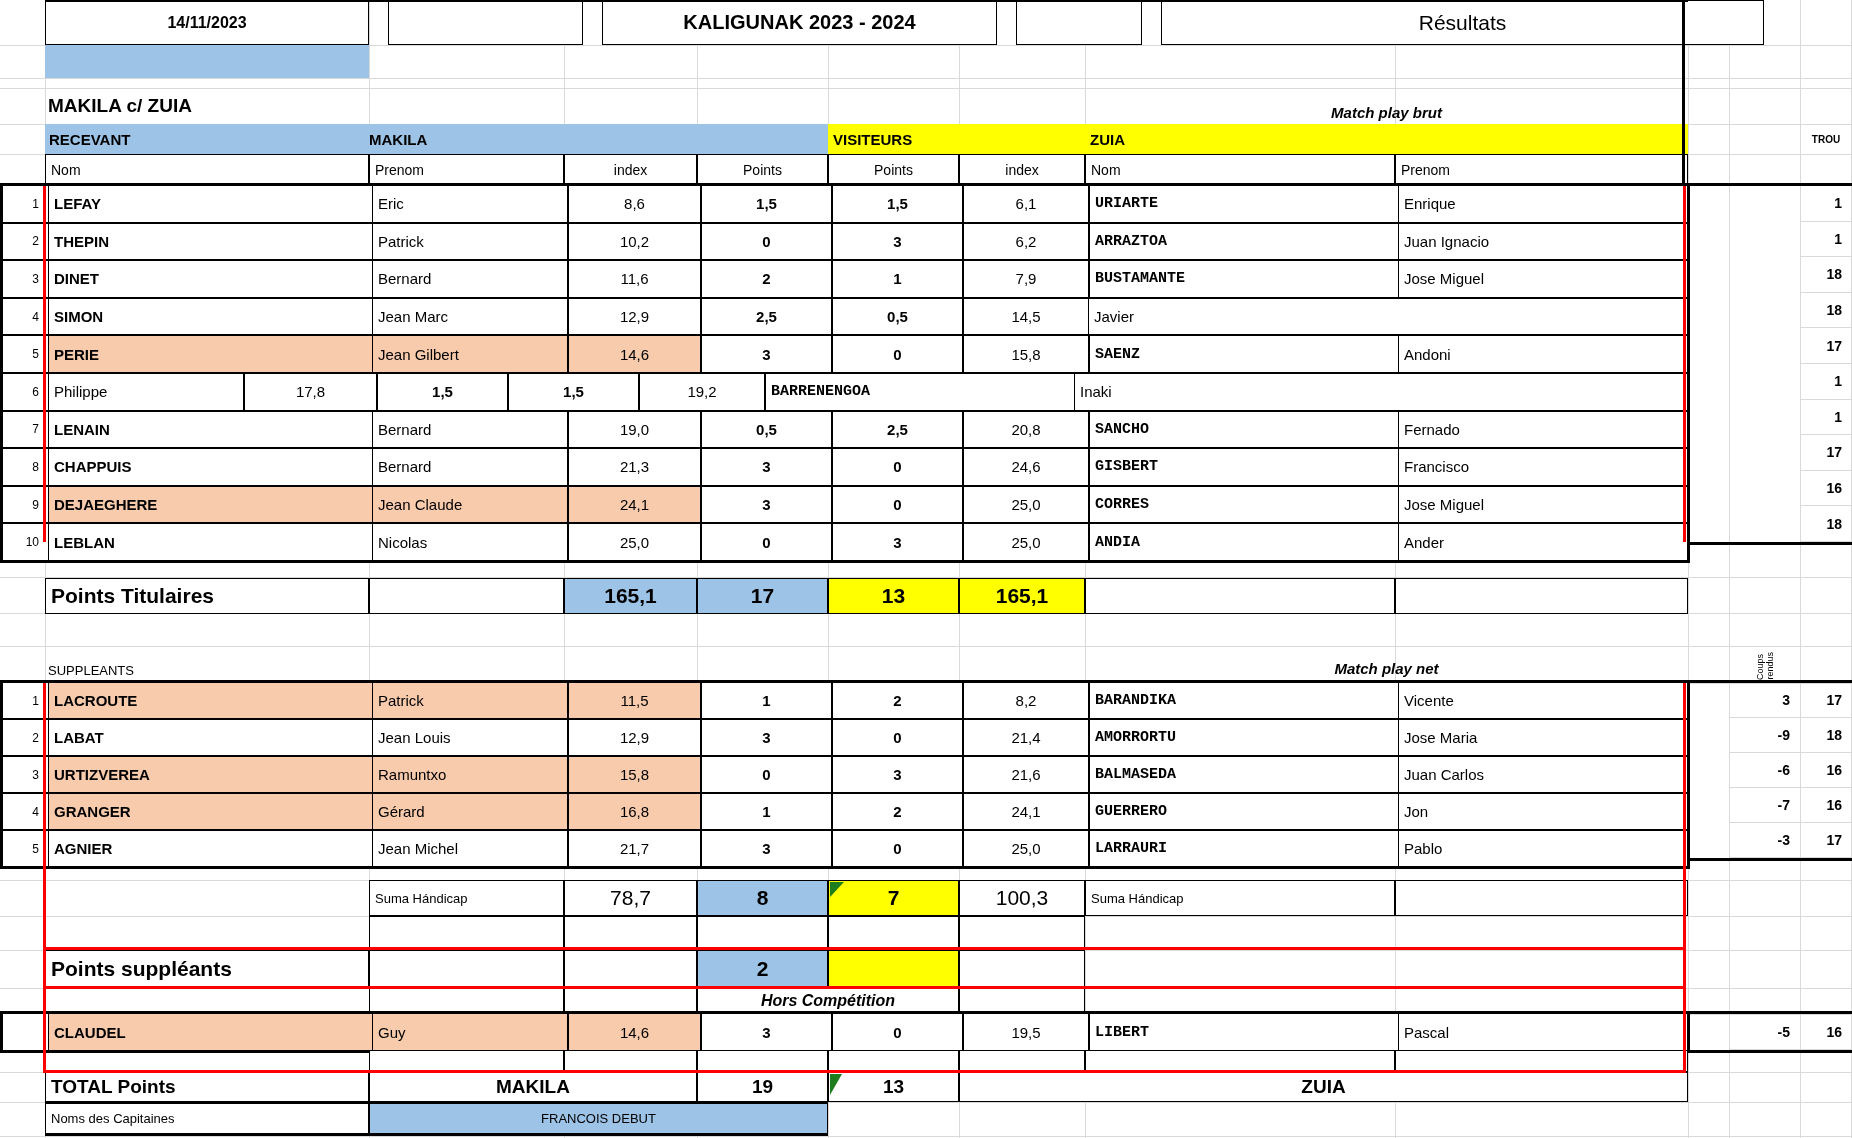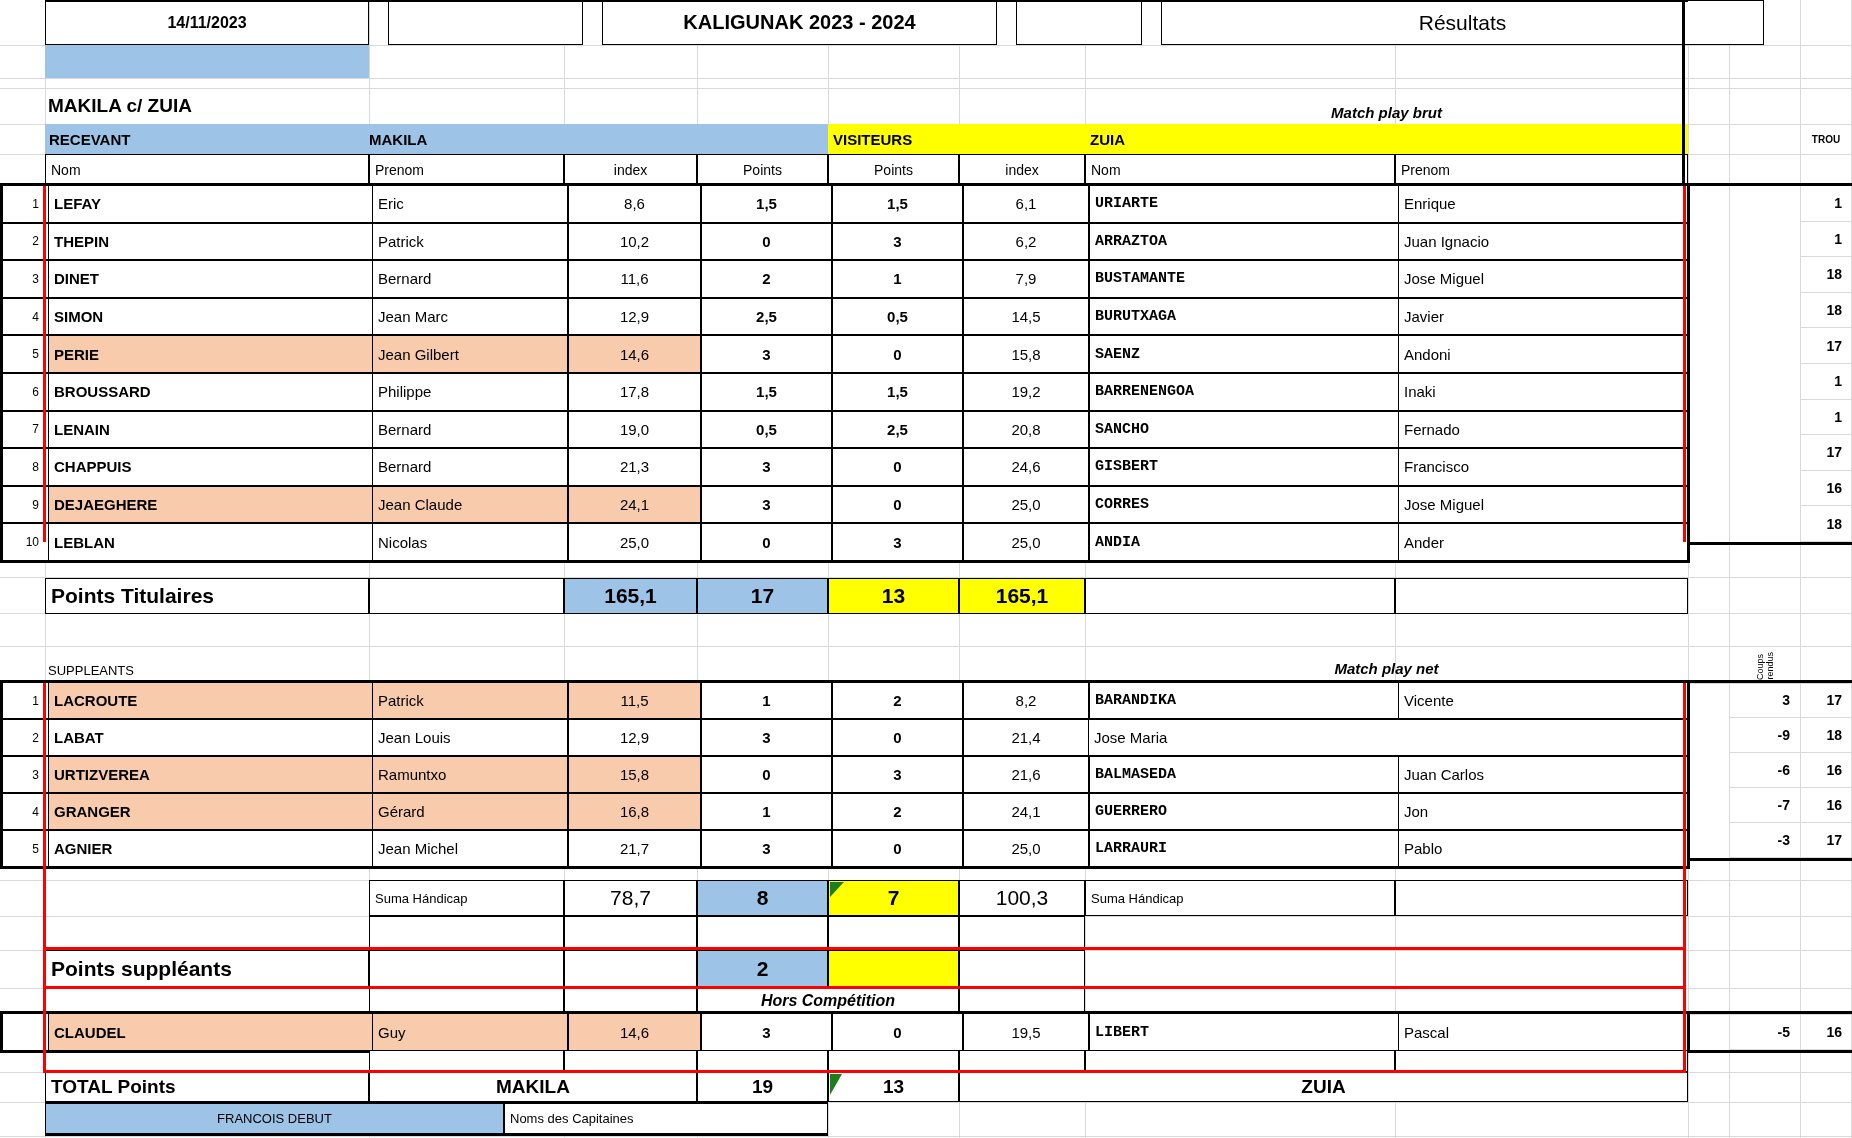--- a/index.html
+++ b/index.html
@@ -154,37 +154,35 @@
         <div class="c prer">Jose Miguel</div>
       </div>
     <div class="pr" style="height:35.6px;">
         <div class="c gut">4</div>
         <div class="c nom">SIMON</div>
         <div class="c pre">Jean Marc</div>
         <div class="c idx">12,9</div>
         <div class="c pts">2,5</div>
         <div class="c ptsr">0,5</div>
         <div class="c idxr">14,5</div>
-        <div class="c nomr">BURUTXAGA</div>
         <div class="c prer">Javier</div>
       </div>
     <div class="pr hl" style="height:35.6px;">
         <div class="c gut">5</div>
         <div class="c nom">PERIE</div>
         <div class="c pre">Jean Gilbert</div>
         <div class="c idx">14,6</div>
         <div class="c pts">3</div>
         <div class="c ptsr">0</div>
         <div class="c idxr">15,8</div>
         <div class="c nomr">SAENZ</div>
         <div class="c prer">Andoni</div>
       </div>
     <div class="pr" style="height:35.6px;">
         <div class="c gut">6</div>
-        <div class="c nom">BROUSSARD</div>
         <div class="c pre">Philippe</div>
         <div class="c idx">17,8</div>
         <div class="c pts">1,5</div>
         <div class="c ptsr">1,5</div>
         <div class="c idxr">19,2</div>
         <div class="c nomr">BARRENENGOA</div>
         <div class="c prer">Inaki</div>
       </div>
     <div class="pr" style="height:35.6px;">
         <div class="c gut">7</div>
@@ -276,20 +274,21 @@
         <div class="c prer">Vicente</div>
       </div>
     <div class="pr" style="height:35px;">
         <div class="c gut">2</div>
         <div class="c nom">LABAT</div>
         <div class="c pre">Jean Louis</div>
         <div class="c idx">12,9</div>
         <div class="c pts">3</div>
         <div class="c ptsr">0</div>
         <div class="c idxr">21,4</div>
+        <div class="c nomr">AMORRORTU</div>
         <div class="c prer">Jose Maria</div>
       </div>
     <div class="pr hl" style="height:35px;">
         <div class="c gut">3</div>
         <div class="c nom">URTIZVEREA</div>
         <div class="c pre">Ramuntxo</div>
         <div class="c idx">15,8</div>
         <div class="c pts">0</div>
         <div class="c ptsr">3</div>
         <div class="c idxr">21,6</div>
@@ -407,22 +406,22 @@
     <div class="cell ctr b" style="width:328px;font-size:19px;">MAKILA</div>
     <div class="cell ctr b" style="width:131px;font-size:19px;">19</div>
     <div class="cell ctr b" style="width:131px;font-size:19px;">
         <span class="tri2"></span>
         <span>13</span>
       </div>
     <div class="cell ctr b" style="width:729px;font-size:19px;">ZUIA</div>
   </div>
 
   <div class="row" style="top:1102px;height:34px;">
+    <div class="cell lft" style="width:324px;font-size:13px;border-top:2px solid #000;border-bottom:3px solid #000;">Noms des Capitaines</div>
     <div class="cell ctr" style="width:459px;font-size:13px;background:#9DC3E6;border-top:2px solid #000;border-bottom:3px solid #000;">FRANCOIS DEBUT</div>
-    <div class="cell lft" style="width:324px;font-size:13px;border-top:2px solid #000;border-bottom:3px solid #000;">Noms des Capitaines</div>
   </div>
 
   <div class="bseg" style="left:1682px;top:0;width:3px;height:186px;"></div>
   <div class="bseg" style="left:45px;top:0;width:1643px;height:2px;"></div>
   <div class="bseg" style="left:1690px;top:183px;width:162px;height:3px;"></div>
   <div class="bseg" style="left:1690px;top:542px;width:162px;height:3px;"></div>
   <div class="bseg" style="left:1690px;top:680px;width:162px;height:3px;"></div>
   <div class="bseg" style="left:1690px;top:858px;width:162px;height:3px;"></div>
   <div class="bseg" style="left:1690px;top:1011px;width:162px;height:3px;"></div>
   <div class="bseg" style="left:1690px;top:1050px;width:162px;height:3px;"></div>

